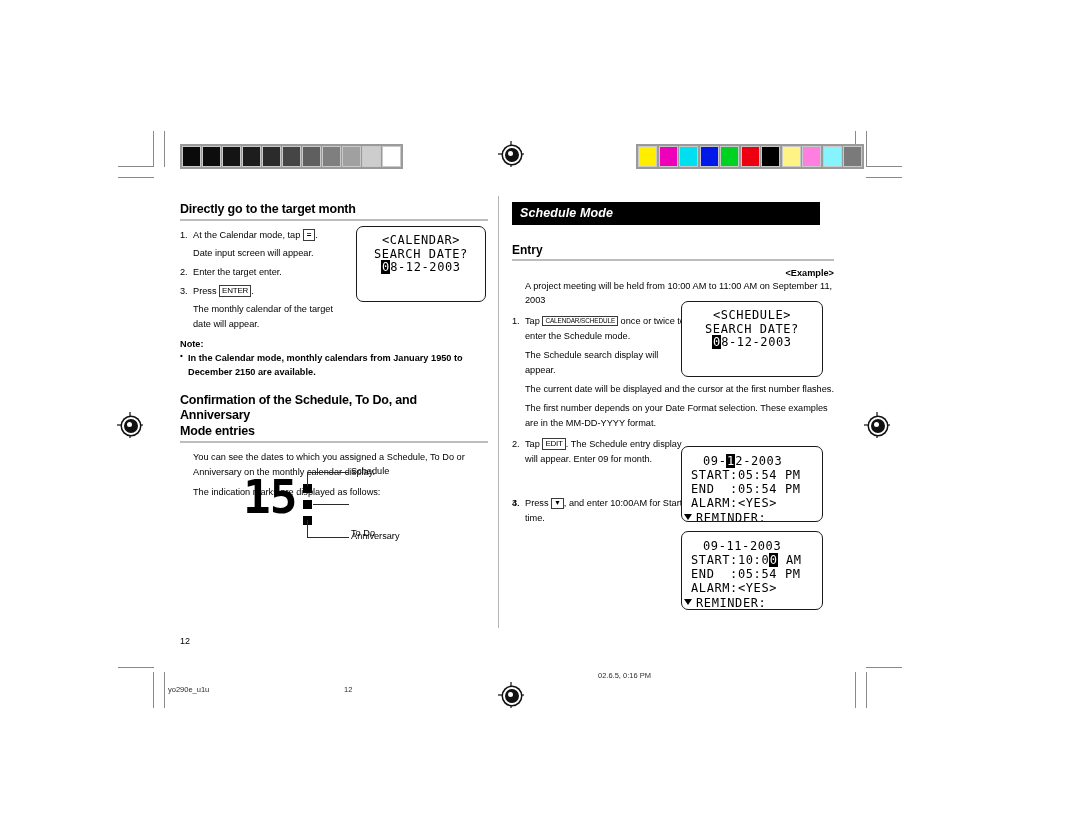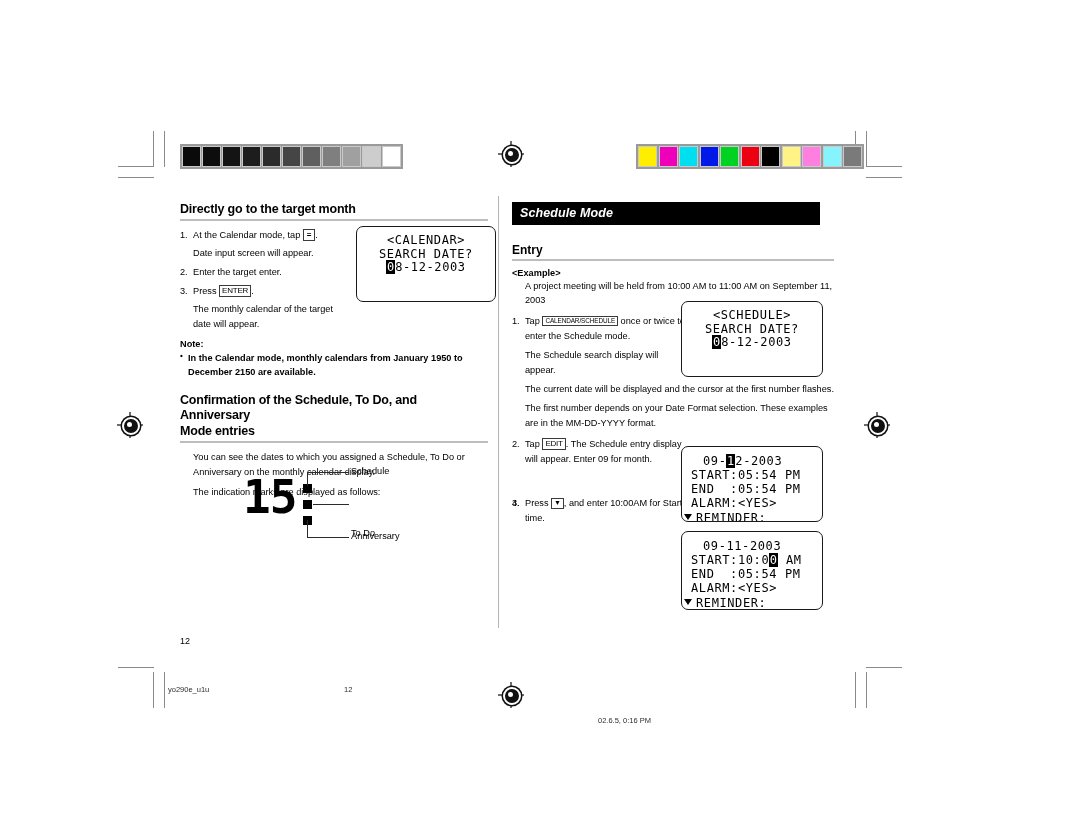--- a/index.html
+++ b/index.html
@@ -141,21 +141,21 @@
     vertical-align: 1px;
     letter-spacing: -0.2px;
     background: #fff;
   }
   .key.tiny { font-size: 6.4px; padding: 0 2px; letter-spacing: -0.1px; }
   .key.eq { font-size: 8px; padding: 0 3px; font-weight: bold; }
   .key.dn {
     font-size: 7px; padding: 0 2px; background: #fff;
   }
 
-  .bold-small { font-weight: bold; font-size: 9.2px; margin: 0 0 1px 0; }
+  .bold-small { font-weight: bold; font-size: 9.2px; margin: 0 0 1px 0; text-align: right; }
 
   
   .lcd {
     position: absolute;
     border: 1.4px solid #1a1a1a;
     border-radius: 7px;
     background: #fff;
     box-sizing: border-box;
     font-family: "DejaVu Sans Mono", "Liberation Mono", monospace;
     color: #000;
@@ -176,21 +176,21 @@
   .dnarrow {
     display: inline-block;
     width: 0; height: 0;
     border-left: 4.5px solid transparent;
     border-right: 4.5px solid transparent;
     border-top: 6px solid #000;
     vertical-align: 2px;
     margin-right: 4px;
   }
 
-  #lcd-calendar { left: 356px; top: 226px; width: 140px; height: 76px; }
+  #lcd-calendar { left: 356px; top: 226px; width: 130px; height: 76px; }
   #lcd-schedule { left: 681px; top: 301px; width: 142px; height: 76px; }
   #lcd-entry1   { left: 681px; top: 446px; width: 142px; height: 76px; }
   #lcd-entry2   { left: 681px; top: 531px; width: 142px; height: 79px; }
 
   #lcd-calendar .ln, #lcd-schedule .ln { font-size: 12px; }
   #lcd-entry1 .ln, #lcd-entry2 .ln { font-size: 12px; line-height: 1.18; }
 
   
   .markdiag { position: absolute; left: 243px; top: 468px; width: 200px; height: 80px; }
   .markdiag .digits {
@@ -215,21 +215,21 @@
     font-size: 9px;
   }
   .footer-line {
     position: absolute;
     font-size: 7.5px;
     color: #2c2c2c;
     white-space: nowrap;
   }
   #ft-file { left: 168px; top: 685px; }
   #ft-page { left: 344px; top: 685px; }
-  #ft-time { left: 598px; top: 716px; text-align: right; }
+  #ft-time { left: 598px; top: 671px; text-align: right; }
 </style>
 </head>
 <body>
 
 <div class="crop-mark crop-h" style="left:118px; top:166px;"></div>
 <div class="crop-mark crop-v" style="left:153px; top:131px;"></div>
 <div class="crop-mark crop-v" style="left:164px; top:131px;"></div>
 <div class="crop-mark crop-h" style="left:118px; top:177px;"></div>
 
 <div class="crop-mark crop-h" style="left:866px; top:166px;"></div>

